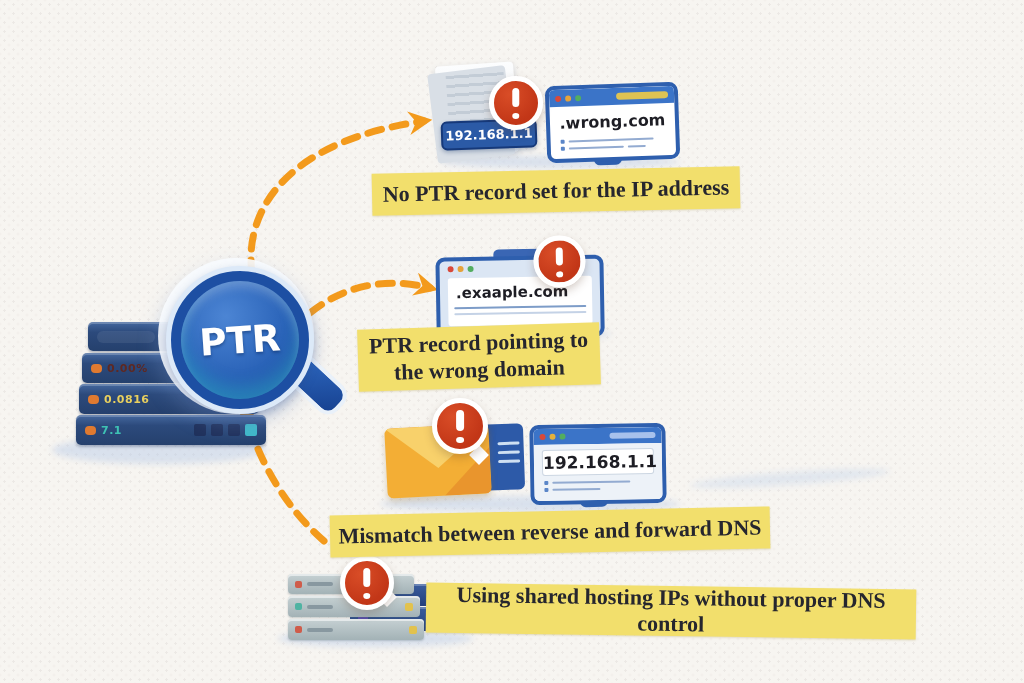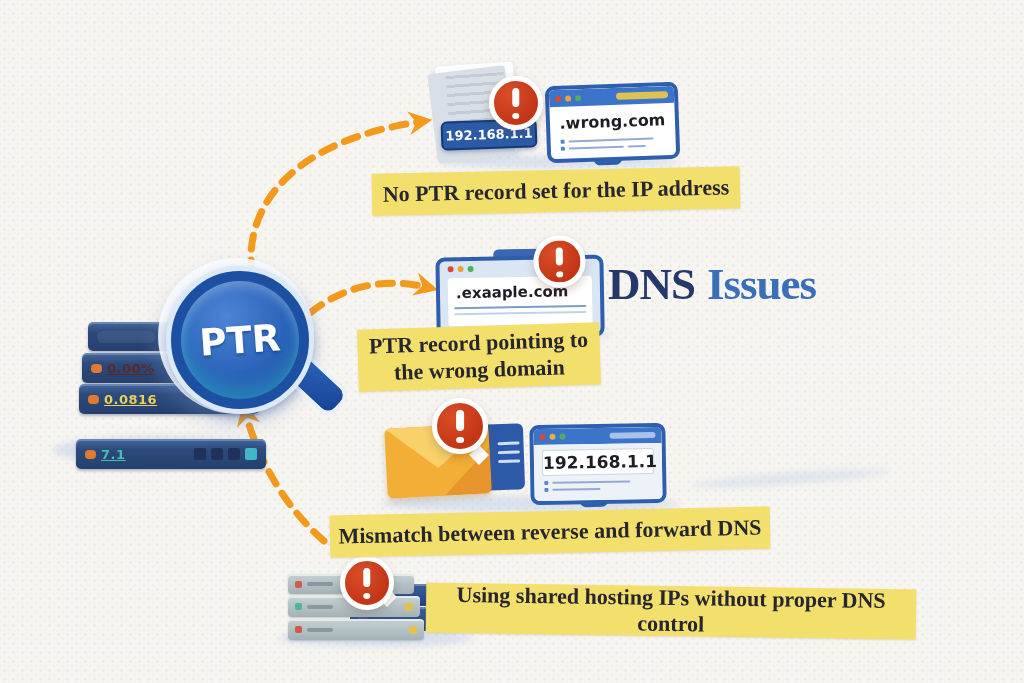--- a/index.html
+++ b/index.html
@@ -29,21 +29,21 @@
     width:17%;height:44%;background:#fff;border-radius:4px;}
   .warn::after{content:"";position:absolute;left:50%;bottom:13%;transform:translateX(-50%);
     width:17%;height:14%;background:#fff;border-radius:50%;}
   .warn-tail{position:absolute;width:14px;height:14px;background:#fff;transform:rotate(45deg);z-index:5;}
   
   .srv-row{position:absolute;border-radius:5px;display:flex;align-items:center;gap:5px;padding:0 9px;
     background:linear-gradient(180deg,#45689f 0%,#2c4a7c 35%,#25406d 100%);
     box-shadow:inset 0 2px 0 rgba(255,255,255,.22), 0 2px 3px rgba(20,40,80,.3);z-index:4;}
   .sq{border-radius:2px;flex:0 0 auto;}
   .dot-orange{width:11px;height:9px;background:#e07a30;border-radius:4px;flex:0 0 auto;}
-  .srv-label{font-family:"DejaVu Sans",sans-serif;font-weight:bold;font-size:13px;letter-spacing:.5px;text-decoration:underline;}
+  .srv-label{font-family:"DejaVu Sans",sans-serif;font-weight:bold;font-size:11px;letter-spacing:.5px;}
   
   .mag-halo{left:158px;top:258px;width:156px;height:156px;border-radius:50%;
     background:rgba(246,250,254,.92);box-shadow:0 10px 20px rgba(120,150,200,.35);z-index:4;}
   .mag-handle{left:280px;top:366px;width:62px;height:27px;border-radius:14px;
     background:linear-gradient(135deg,#2f6ac2,#16408f);border:4px solid #e9f1fa;
     transform:rotate(43deg);z-index:4;}
   .mag-ring{left:166px;top:266px;width:138px;height:138px;border-radius:50%;
     background:#1d4fa3;border:5px solid #dce9f8;box-shadow:0 4px 10px rgba(40,70,130,.3);z-index:5;}
   .mag-glass{left:181px;top:281px;width:118px;height:118px;border-radius:50%;
     background:radial-gradient(circle at 38% 30%, #4c85d4 0%, #2a63b8 55%, #1c4d9e 100%);
@@ -129,21 +129,21 @@
     <span class="sq" style="width:11px;height:11px;background:#ecd163;margin-left:auto;"></span>
     <span class="sq" style="width:11px;height:11px;background:#ecd163;"></span>
   </div>
   <div class="srv-row" style="left:79px;top:384px;width:162px;height:30px;">
     <span class="dot-orange"></span>
     <span class="srv-label" style="color:#e8cf5e;">0.0816</span>
     <span class="sq" style="width:11px;height:11px;background:#3d51a0;margin-left:auto;"></span>
     <span class="sq" style="width:11px;height:11px;background:#4f64bb;"></span>
     <span class="sq" style="width:11px;height:11px;background:#5d73cc;"></span>
   </div>
-  <div class="srv-row" style="left:76px;top:439px;width:172px;height:30px;">
+  <div class="srv-row" style="left:76px;top:415px;width:172px;height:30px;">
     <span class="dot-orange"></span>
     <span class="srv-label" style="color:#3ec2b4;">7.1</span>
     <span class="sq" style="width:12px;height:12px;background:#20315c;margin-left:auto;"></span>
     <span class="sq" style="width:12px;height:12px;background:#20315c;"></span>
     <span class="sq" style="width:12px;height:12px;background:#20315c;"></span>
     <span class="sq" style="width:12px;height:12px;background:#3fb9c9;"></span>
   </div>
 
   <div class="abs mag-halo"></div>
   <div class="abs mag-handle"></div>
@@ -193,23 +193,20 @@
         <div style="height:2px;background:#c4d2e6;margin:4px 6px 0 6px;border-radius:1px;"></div>
       </div>
     </div>
     <span class="warn-tail" style="left:104px;top:26px;"></span>
     <div class="warn" style="left:98px;top:-10px;width:42px;height:42px;"></div>
   </div>
 
   <div class="caption" style="left:358px;top:326px;width:242px;height:62px;font-size:22px;line-height:1.22;transform:rotate(-1.8deg);padding:0 8px;box-sizing:border-box;">PTR record pointing to the wrong domain</div>
 
   <div class="abs" style="left:608px;top:252px;z-index:7;">
-    <div class="title2">
-      <span class="t-dns">DNS</span><span class="t-issues">Issues</span>
-    </div>
   </div>
 
   <div class="shadow" style="left:380px;top:496px;width:300px;height:16px;"></div>
   <div class="shadow" style="left:690px;top:472px;width:200px;height:13px;transform:rotate(-4deg);background:rgba(176,198,232,0.30);"></div>
 
   <div class="abs mini-card">
     <b></b>
       <b></b>
       <b></b>
   </div>

